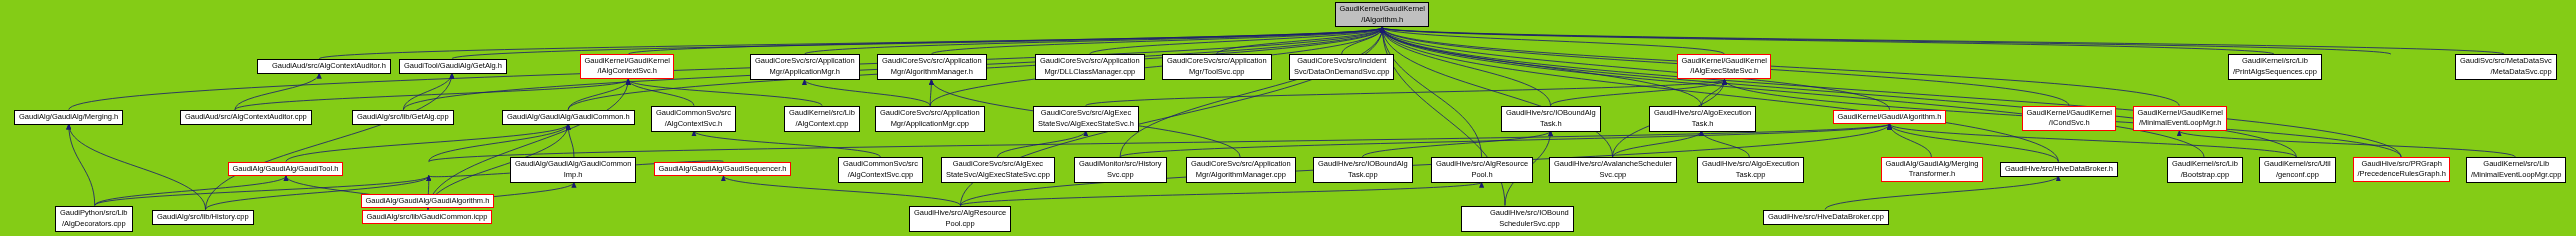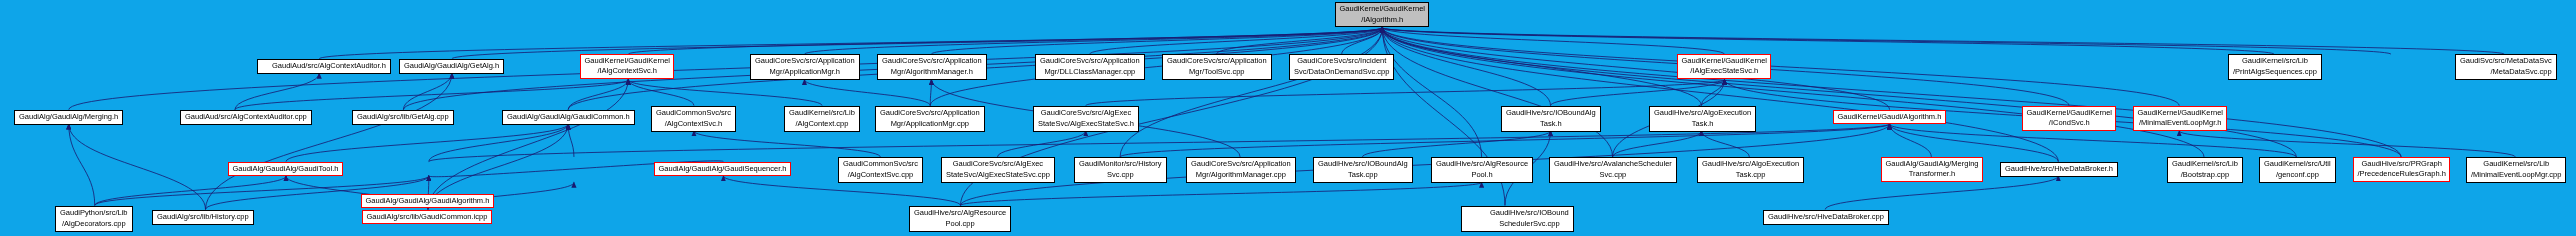--- a/index.html
+++ b/index.html
@@ -1,19 +1,19 @@
 <!DOCTYPE html>
 <html style="font-size:9.2px"><head>
 <meta charset="utf-8">
 <style>
   html,body{margin:0;padding:0;background:#ffffff;}
   #canvas{
     position:relative;
     width:2576px;height:236px;
-    background:#0ea5e9;
+    background:#84cc16;
     font-family:"Liberation Sans", sans-serif;
     overflow:hidden;
   }
   #edges{position:absolute;left:0;top:0;z-index:0;}
   .gnode{
     position:absolute;
     box-sizing:border-box;
     border:0.6px solid #000000;
     background:#ffffff;
     color:#000000;
@@ -113,21 +113,21 @@
         <path d="M740,363 C740,341.85 993,337.15 993,316" fill="none" stroke="#191970" stroke-width="1.4" marker-end="url(#arrow)"></path>
         <path d="M1663,356 C1663,333.05 1252,327.95 1252,305" fill="none" stroke="#191970" stroke-width="1.4" marker-end="url(#arrow)"></path>
         <path d="M1663,356 C1663,338 2566,334 2566,316" fill="none" stroke="#191970" stroke-width="1.4" marker-end="url(#arrow)"></path>
         <path d="M3161.5,363 C3161.5,336.9 3565.5,331.1 3565.5,305" fill="none" stroke="#191970" stroke-width="1.4" marker-end="url(#arrow)"></path>
       </g>
   </svg>
 
 <div class="gnode root" style="left: 1335px; top: 2.3px;">GaudiKernel/GaudiKernel
 /IAlgorithm.h</div>
     <div class="gnode" style="left: 257px; top: 59px; padding-left: 14px;">GaudiAud/src/AlgContextAuditor.h</div>
-    <div class="gnode" style="left: 399px; top: 59px;">GaudiAlg/GaudiAlg/GetAlg.h</div>
+    <div class="gnode" style="left: 399px; top: 59px;">GaudiTool/GaudiAlg/GetAlg.h</div>
     <div class="gnode red" style="left: 580px; top: 54px;">GaudiKernel/GaudiKernel
 /IAlgContextSvc.h</div>
     <div class="gnode" style="left: 750px; top: 54px;">GaudiCoreSvc/src/Application
 Mgr/ApplicationMgr.h</div>
     <div class="gnode" style="left: 877px; top: 54px;">GaudiCoreSvc/src/Application
 Mgr/AlgorithmManager.h</div>
     <div class="gnode" style="left: 1035px; top: 54px;">GaudiCoreSvc/src/Application
 Mgr/DLLClassManager.cpp</div>
     <div class="gnode" style="left: 1162px; top: 54px;">GaudiCoreSvc/src/Application
 Mgr/ToolSvc.cpp</div>
@@ -155,20 +155,22 @@
 Task.h</div>
     <div class="gnode" style="left: 1649px; top: 106px;">GaudiHive/src/AlgoExecution
 Task.h</div>
     <div class="gnode red" style="left: 1833px; top: 110px;">GaudiKernel/Gaudi/Algorithm.h</div>
     <div class="gnode red" style="left: 2022px; top: 106px;">GaudiKernel/GaudiKernel
 /ICondSvc.h</div>
     <div class="gnode red" style="left: 2133px; top: 106px;">GaudiKernel/GaudiKernel
 /MinimalEventLoopMgr.h</div>
     <div class="gnode red" style="left: 228px; top: 162px;">GaudiAlg/GaudiAlg/GaudiTool.h</div>
     <div class="gnode red" style="left: 361px; top: 162px; margin-top: 32px;">GaudiAlg/GaudiAlg/GaudiAlgorithm.h</div>
+    <div class="gnode" style="left: 510px; top: 157px;">GaudiAlg/GaudiAlg/GaudiCommon
+Imp.h</div>
     <div class="gnode red" style="left: 654px; top: 162px;">GaudiAlg/GaudiAlg/GaudiSequencer.h</div>
     <div class="gnode" style="left: 838px; top: 157px;">GaudiCommonSvc/src
 /AlgContextSvc.cpp</div>
     <div class="gnode" style="left: 941px; top: 157px;">GaudiCoreSvc/src/AlgExec
 StateSvc/AlgExecStateSvc.cpp</div>
     <div class="gnode" style="left: 1074px; top: 157px;">GaudiMonitor/src/History
 Svc.cpp</div>
     <div class="gnode" style="left: 1186px; top: 157px;">GaudiCoreSvc/src/Application
 Mgr/AlgorithmManager.cpp</div>
     <div class="gnode" style="left: 1313px; top: 157px;">GaudiHive/src/IOBoundAlg

